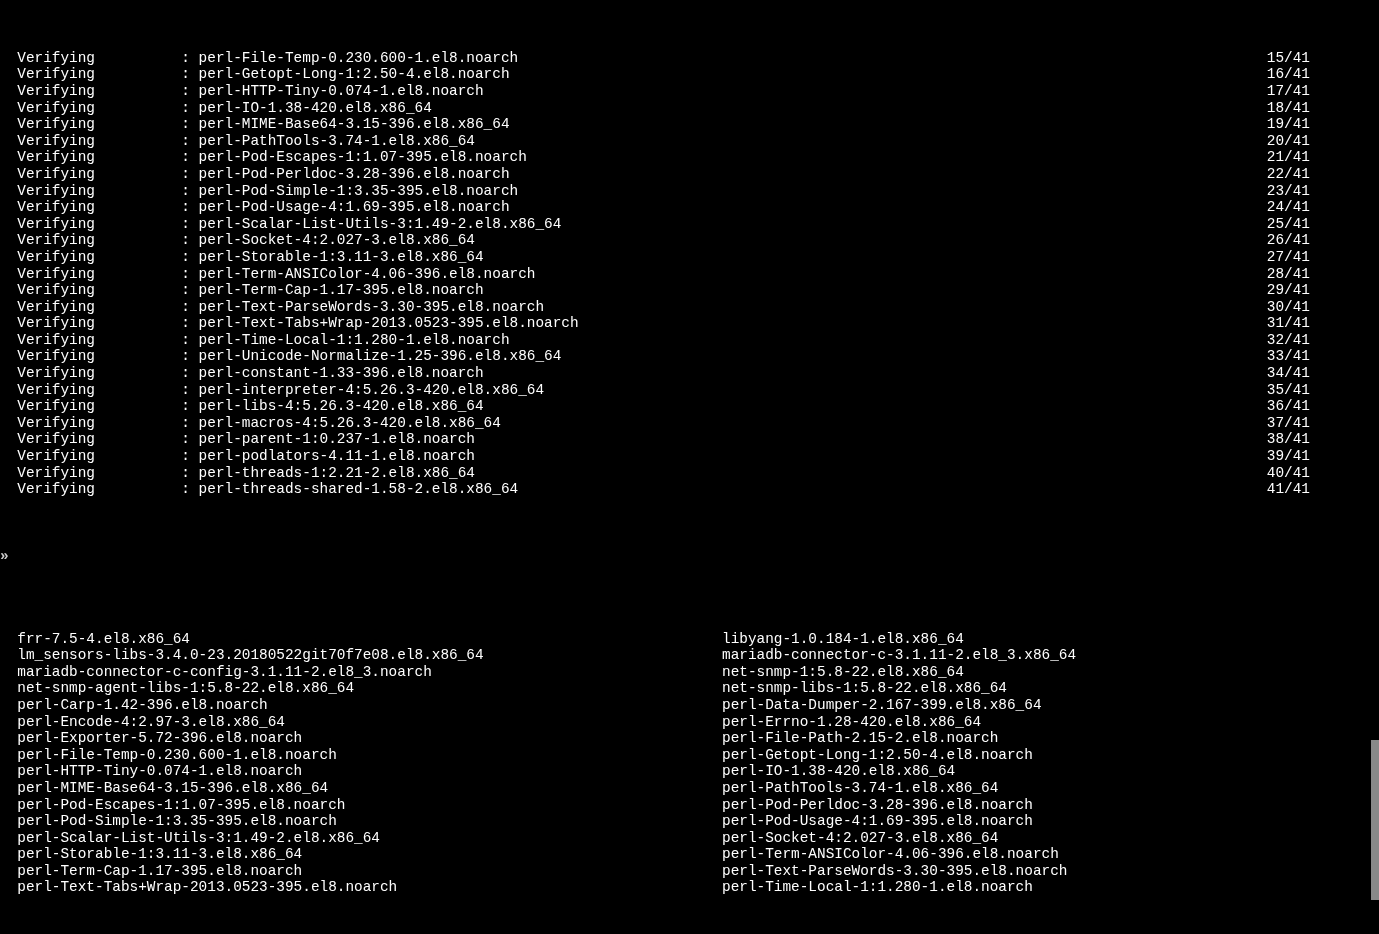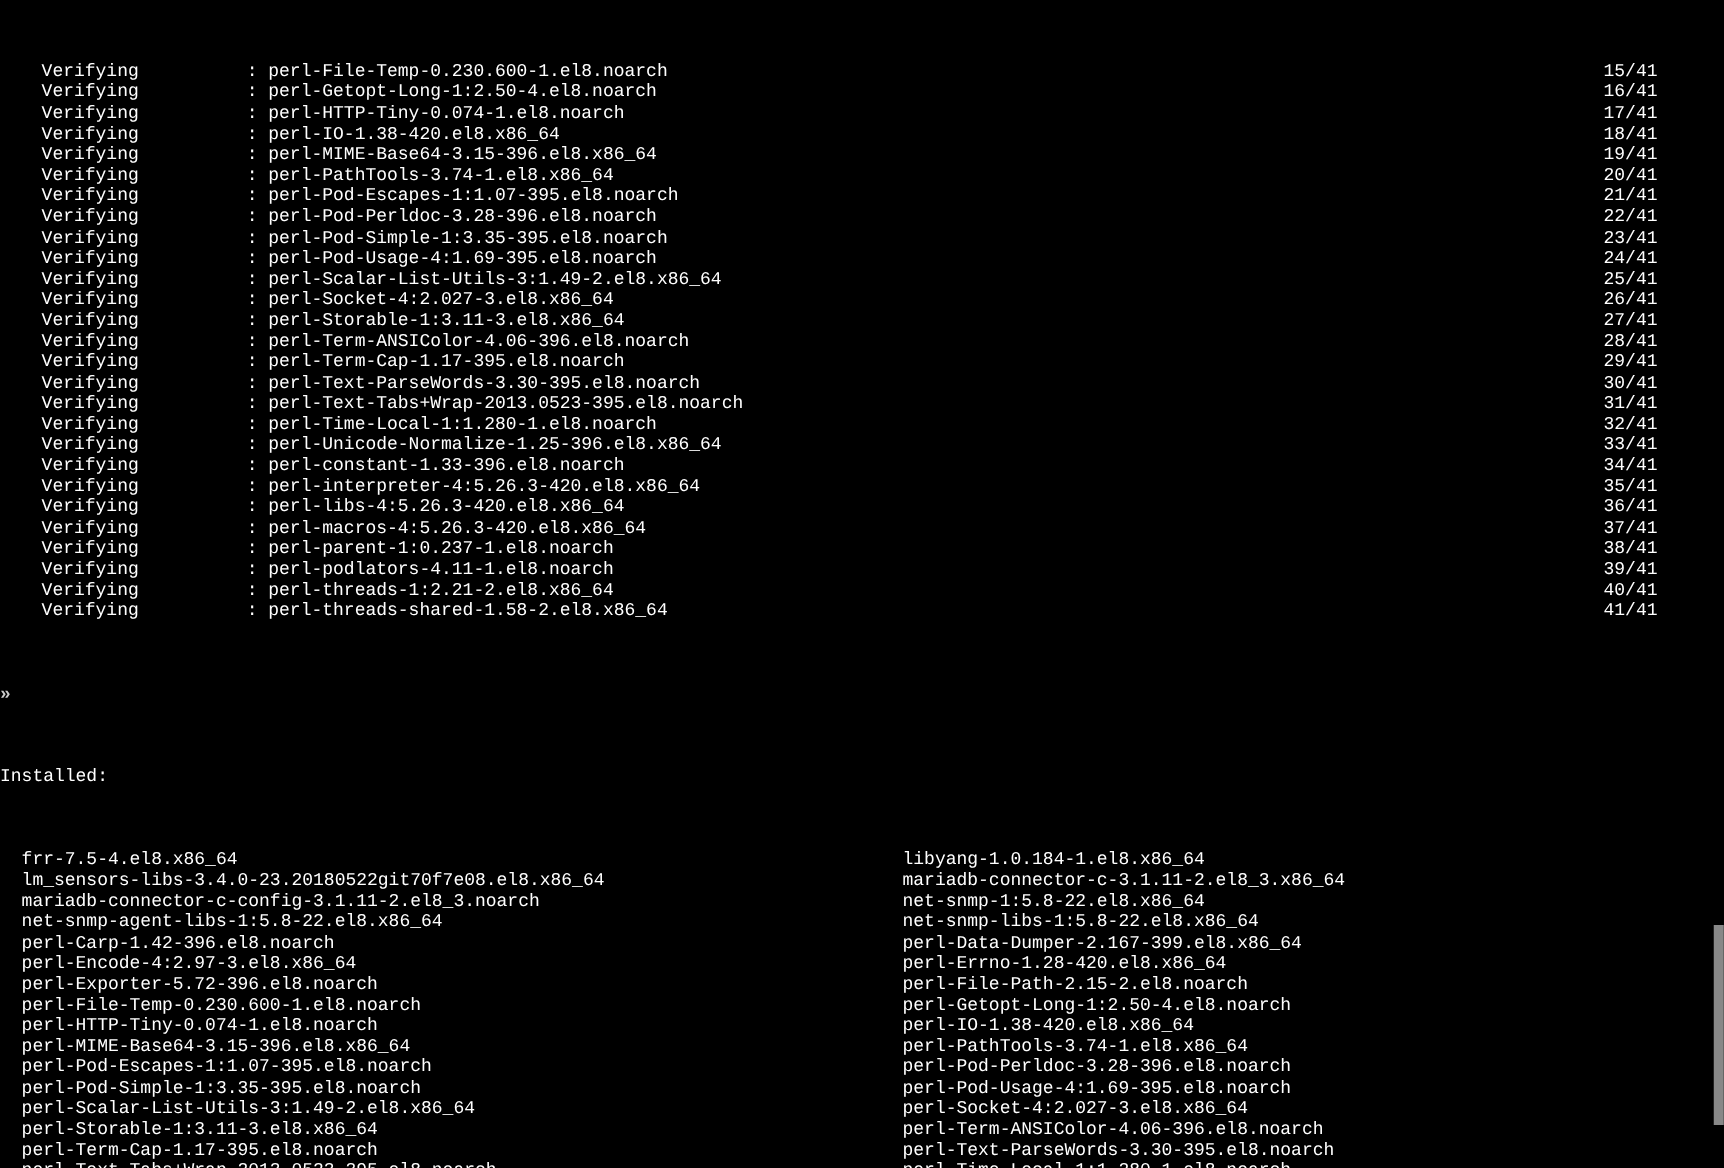--- a/index.html
+++ b/index.html
@@ -15,21 +15,20 @@
   .terminal {
     white-space: pre;
     width: 1379px;
     box-sizing: border-box;
     padding: 0;
   }
   .row {
     display: flex;
     justify-content: space-between;
     width: 1310px;
-    padding-left: 16px;
   }
   .left {
     white-space: pre;
   }
   .right {
     white-space: pre;
   }
   .chevrons {
     color: #ccc;
     font-weight: bold;
@@ -55,21 +54,20 @@
 </style>
 </head>
 <body>
 
 <div class="terminal">
 
   <div id="verify-block"><div class="row"><span class="left">  Verifying          : perl-File-Temp-0.230.600-1.el8.noarch</span><span class="right">15/41</span></div><div class="row"><span class="left">  Verifying          : perl-Getopt-Long-1:2.50-4.el8.noarch</span><span class="right">16/41</span></div><div class="row"><span class="left">  Verifying          : perl-HTTP-Tiny-0.074-1.el8.noarch</span><span class="right">17/41</span></div><div class="row"><span class="left">  Verifying          : perl-IO-1.38-420.el8.x86_64</span><span class="right">18/41</span></div><div class="row"><span class="left">  Verifying          : perl-MIME-Base64-3.15-396.el8.x86_64</span><span class="right">19/41</span></div><div class="row"><span class="left">  Verifying          : perl-PathTools-3.74-1.el8.x86_64</span><span class="right">20/41</span></div><div class="row"><span class="left">  Verifying          : perl-Pod-Escapes-1:1.07-395.el8.noarch</span><span class="right">21/41</span></div><div class="row"><span class="left">  Verifying          : perl-Pod-Perldoc-3.28-396.el8.noarch</span><span class="right">22/41</span></div><div class="row"><span class="left">  Verifying          : perl-Pod-Simple-1:3.35-395.el8.noarch</span><span class="right">23/41</span></div><div class="row"><span class="left">  Verifying          : perl-Pod-Usage-4:1.69-395.el8.noarch</span><span class="right">24/41</span></div><div class="row"><span class="left">  Verifying          : perl-Scalar-List-Utils-3:1.49-2.el8.x86_64</span><span class="right">25/41</span></div><div class="row"><span class="left">  Verifying          : perl-Socket-4:2.027-3.el8.x86_64</span><span class="right">26/41</span></div><div class="row"><span class="left">  Verifying          : perl-Storable-1:3.11-3.el8.x86_64</span><span class="right">27/41</span></div><div class="row"><span class="left">  Verifying          : perl-Term-ANSIColor-4.06-396.el8.noarch</span><span class="right">28/41</span></div><div class="row"><span class="left">  Verifying          : perl-Term-Cap-1.17-395.el8.noarch</span><span class="right">29/41</span></div><div class="row"><span class="left">  Verifying          : perl-Text-ParseWords-3.30-395.el8.noarch</span><span class="right">30/41</span></div><div class="row"><span class="left">  Verifying          : perl-Text-Tabs+Wrap-2013.0523-395.el8.noarch</span><span class="right">31/41</span></div><div class="row"><span class="left">  Verifying          : perl-Time-Local-1:1.280-1.el8.noarch</span><span class="right">32/41</span></div><div class="row"><span class="left">  Verifying          : perl-Unicode-Normalize-1.25-396.el8.x86_64</span><span class="right">33/41</span></div><div class="row"><span class="left">  Verifying          : perl-constant-1.33-396.el8.noarch</span><span class="right">34/41</span></div><div class="row"><span class="left">  Verifying          : perl-interpreter-4:5.26.3-420.el8.x86_64</span><span class="right">35/41</span></div><div class="row"><span class="left">  Verifying          : perl-libs-4:5.26.3-420.el8.x86_64</span><span class="right">36/41</span></div><div class="row"><span class="left">  Verifying          : perl-macros-4:5.26.3-420.el8.x86_64</span><span class="right">37/41</span></div><div class="row"><span class="left">  Verifying          : perl-parent-1:0.237-1.el8.noarch</span><span class="right">38/41</span></div><div class="row"><span class="left">  Verifying          : perl-podlators-4.11-1.el8.noarch</span><span class="right">39/41</span></div><div class="row"><span class="left">  Verifying          : perl-threads-1:2.21-2.el8.x86_64</span><span class="right">40/41</span></div><div class="row"><span class="left">  Verifying          : perl-threads-shared-1.58-2.el8.x86_64</span><span class="right">41/41</span></div></div>
 
   <div class="chevrons">»</div>
 
-  <div>Installed:</div>
 
   <div class="installed-cols">
     <div class="col-a" id="col-a"><div>  frr-7.5-4.el8.x86_64</div><div>  lm_sensors-libs-3.4.0-23.20180522git70f7e08.el8.x86_64</div><div>  mariadb-connector-c-config-3.1.11-2.el8_3.noarch</div><div>  net-snmp-agent-libs-1:5.8-22.el8.x86_64</div><div>  perl-Carp-1.42-396.el8.noarch</div><div>  perl-Encode-4:2.97-3.el8.x86_64</div><div>  perl-Exporter-5.72-396.el8.noarch</div><div>  perl-File-Temp-0.230.600-1.el8.noarch</div><div>  perl-HTTP-Tiny-0.074-1.el8.noarch</div><div>  perl-MIME-Base64-3.15-396.el8.x86_64</div><div>  perl-Pod-Escapes-1:1.07-395.el8.noarch</div><div>  perl-Pod-Simple-1:3.35-395.el8.noarch</div><div>  perl-Scalar-List-Utils-3:1.49-2.el8.x86_64</div><div>  perl-Storable-1:3.11-3.el8.x86_64</div><div>  perl-Term-Cap-1.17-395.el8.noarch</div><div>  perl-Text-Tabs+Wrap-2013.0523-395.el8.noarch</div></div>
     <div class="col-b" id="col-b"><div>libyang-1.0.184-1.el8.x86_64</div><div>mariadb-connector-c-3.1.11-2.el8_3.x86_64</div><div>net-snmp-1:5.8-22.el8.x86_64</div><div>net-snmp-libs-1:5.8-22.el8.x86_64</div><div>perl-Data-Dumper-2.167-399.el8.x86_64</div><div>perl-Errno-1.28-420.el8.x86_64</div><div>perl-File-Path-2.15-2.el8.noarch</div><div>perl-Getopt-Long-1:2.50-4.el8.noarch</div><div>perl-IO-1.38-420.el8.x86_64</div><div>perl-PathTools-3.74-1.el8.x86_64</div><div>perl-Pod-Perldoc-3.28-396.el8.noarch</div><div>perl-Pod-Usage-4:1.69-395.el8.noarch</div><div>perl-Socket-4:2.027-3.el8.x86_64</div><div>perl-Term-ANSIColor-4.06-396.el8.noarch</div><div>perl-Text-ParseWords-3.30-395.el8.noarch</div><div>perl-Time-Local-1:1.280-1.el8.noarch</div></div>
   </div>
 
   
 
   
   

